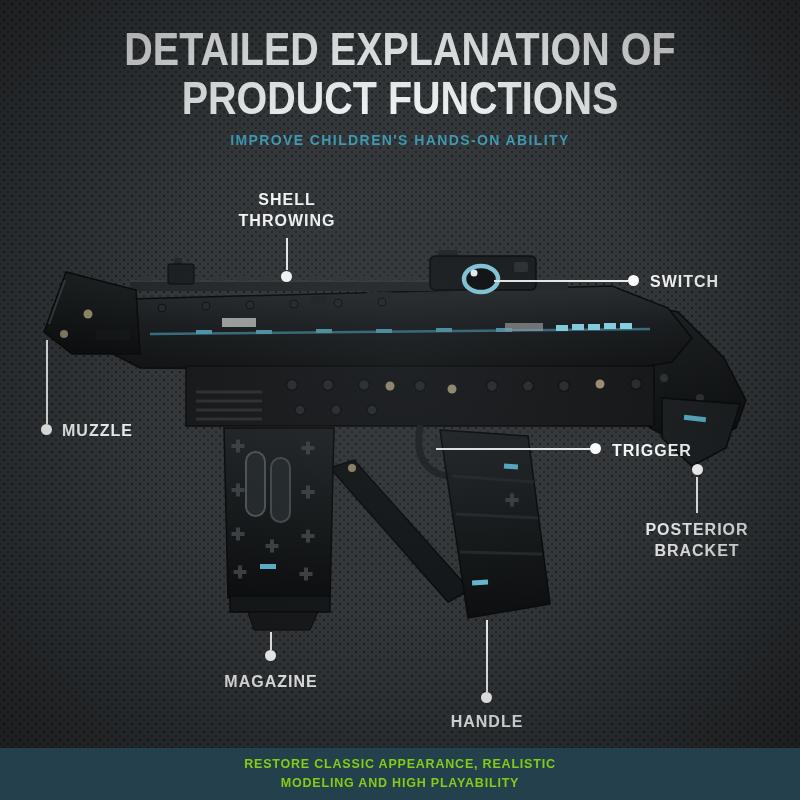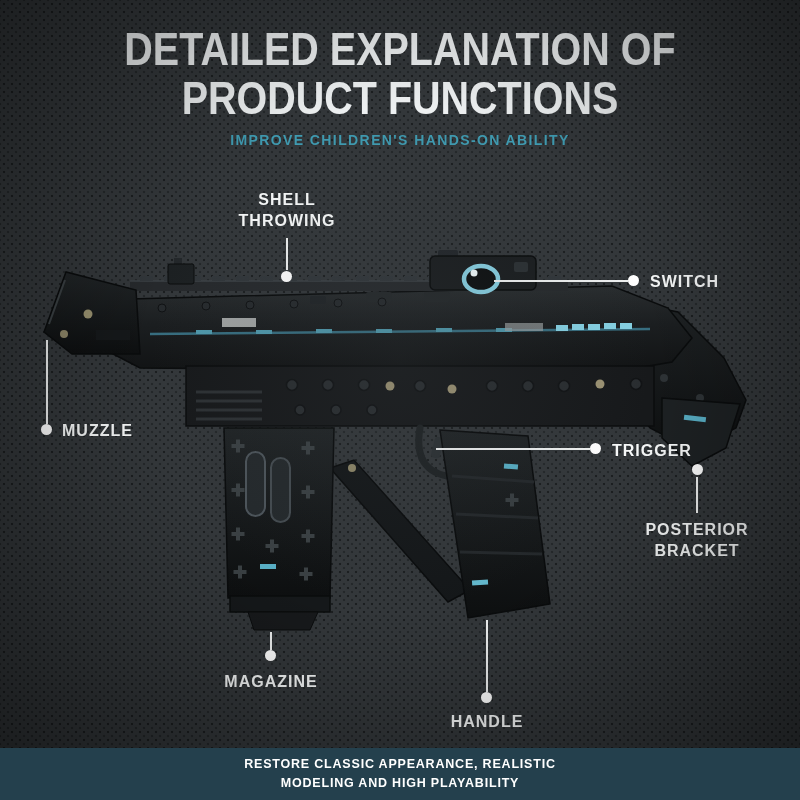--- a/index.html
+++ b/index.html
@@ -31,21 +31,21 @@
   }
   .c-center{text-align:center;}
   .c-line{position:absolute;z-index:2;background:#eef0f0;}
   .c-dot{position:absolute;z-index:2;width:11px;height:11px;border-radius:50%;background:#ffffff;}
   .footer{
     position:absolute;left:0;right:0;bottom:0;height:52px;background:#24404d;z-index:4;
     display:flex;align-items:center;justify-content:center;
   }
   .footer-text{
     max-width:330px;text-align:center;font-size:12.5px;font-weight:700;
-    letter-spacing:0.8px;color:#ffffff;line-height:1.55;
+    letter-spacing:0.8px;color:#84cc16;line-height:1.55;
   }
 </style>
 </head>
 <body>
 
 <div class="stage">
 
   <div class="header">
     <h1 class="title">
       <span>DETAILED EXPLANATION OF</span>

